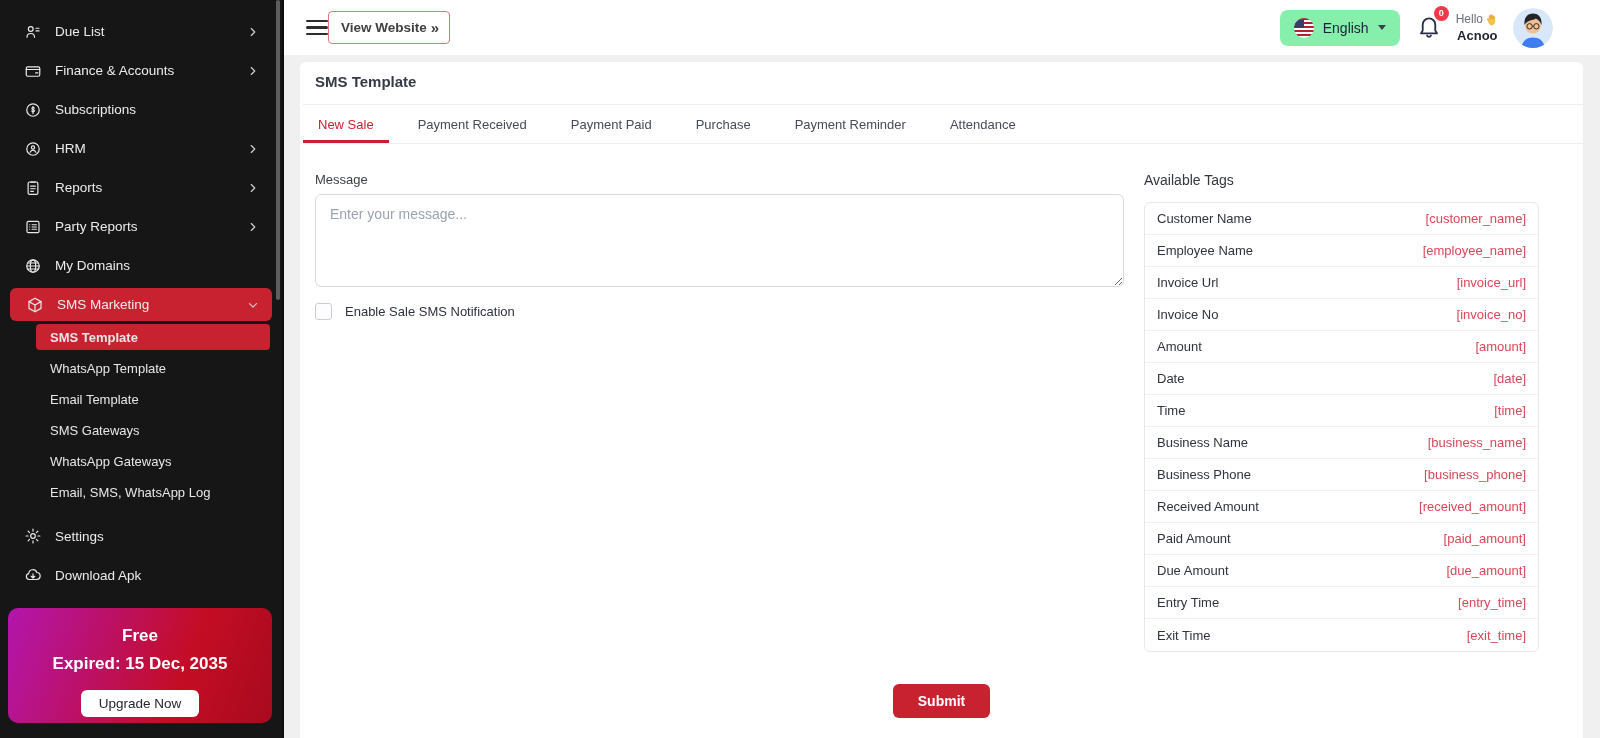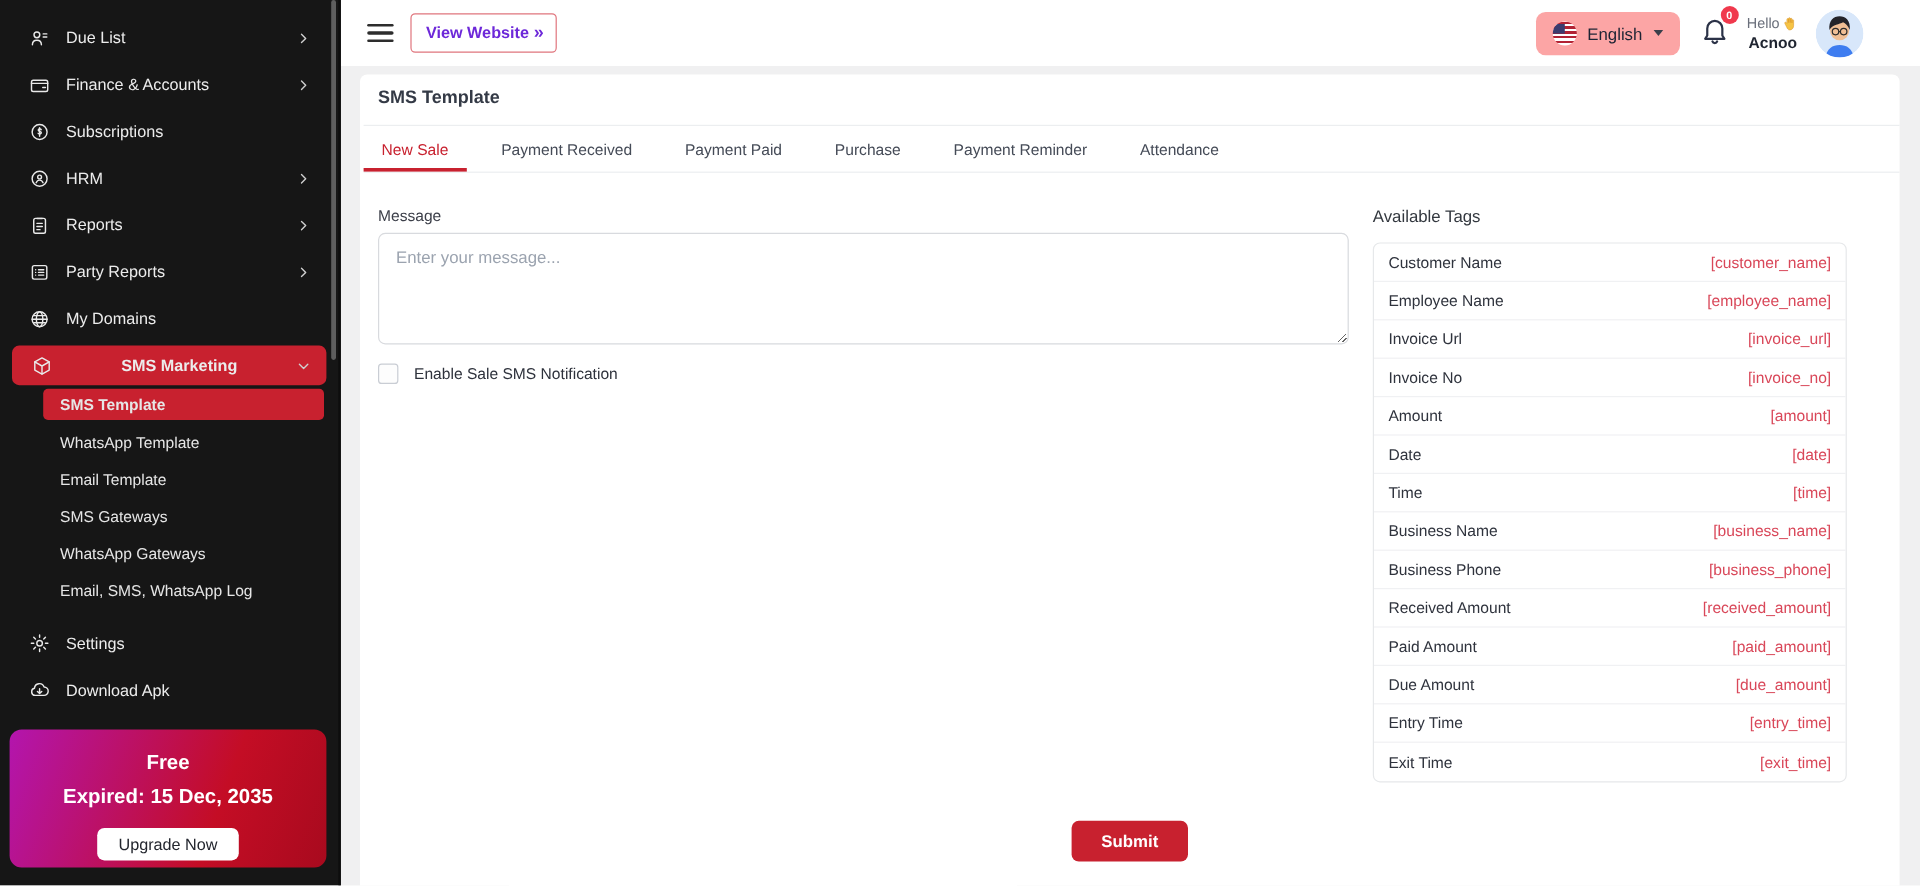--- a/index.html
+++ b/index.html
@@ -6,39 +6,39 @@
   html,body { width:1600px; height:738px; overflow:hidden; font-family:"Liberation Sans", sans-serif; }
   .app { position:relative; width:1600px; height:738px; background:#f0f0f1; }
 
   
   .sidebar { position:absolute; left:0; top:0; width:284px; height:738px; background:#161616; border-right:2px solid #0d0d0d; z-index:5; }
   .sidebar-scroll { position:absolute; right:2px; top:0; width:4px; height:300px; background:#9a9a9a; opacity:.55; border-radius:2px; }
   .nav { padding-top:12px; }
   .nav-item { display:flex; align-items:center; height:39px; padding:0 22px 0 24px; color:#ececec; font-size:13.5px; cursor:pointer; }
   .nav-item .ico { width:18px; height:18px; margin-right:13px; flex:0 0 18px; display:flex; align-items:center; }
   .nav-item .chev { margin-left:auto; display:flex; }
-  .nav-item.active { background:#c8212f; border-radius:6px; margin:3px 10px; height:33px; padding:0 12px 0 16px; font-weight:bold;gap:44px; }
+  .nav-item.active { background:#c8212f; border-radius:6px; margin:3px 10px; height:33px; padding:0 12px 0 16px; font-weight:normal; }
   .sub { list-style:none; }
   .sub-item { display:flex; align-items:center; height:31px; padding-left:50px; color:#e6e6e6; font-size:13px; cursor:pointer; }
   .sub-item.active { background:#c8212f; margin:2.5px 12px 2.5px 36px; height:26px; padding-left:14px; border-radius:4px; font-weight:bold; }
   .nav-gap { height:9px; }
   .plan-card { position:absolute; left:8px; top:608px; width:264px; height:115px; border-radius:10px;
     background:linear-gradient(110deg,#b315ae 0%, #c40d25 65%, #a80a1e 100%); text-align:center; color:#fff; }
   .plan-name { font-size:17px; font-weight:bold; margin-top:18px; }
   .plan-exp { font-size:17px; font-weight:bold; margin-top:8px; }
   .plan-btn { display:inline-block; margin-top:16px; background:#fff; color:#23262e; font-size:13.5px; padding:6px 18px; border-radius:6px; border:none; cursor:pointer; }
 
   
   .topbar { position:absolute; left:284px; top:0; right:0; height:55px; background:#fff; display:flex; align-items:center; z-index:4; }
   .hamburger { width:22px; margin-left:22px; cursor:pointer; }
   .hamburger span { display:block; height:2.5px; background:#2d2d2d; border-radius:2px; margin:4px 0; }
-  .view-website { margin-left:14px; border:1px solid #e0757d; color:#6d28d9; background:#fff; font-weight:bold; font-size:13.5px; padding:7px 12px; border-radius:4px; cursor:pointer; display:flex; align-items:center; gap:4px; }
+  .view-website { margin-left:0; border:1px solid #e0757d; color:#404040; background:#fff; font-weight:bold; font-size:13.5px; padding:7px 12px; border-radius:4px; cursor:pointer; display:flex; align-items:center; gap:4px; }
   .view-website .arrow { font-size:15px; letter-spacing:-2px; }
   .tb-right { margin-left:auto; display:flex; align-items:center; padding-right:47px; gap:14px; }
-  .lang-pill { display:flex; align-items:center; gap:9px; background:#fca5a5; border-radius:8px; height:36px; padding:0 14px; font-size:14px; color:#1c2333; cursor:pointer; }
+  .lang-pill { display:flex; align-items:center; gap:9px; background:#86efac; border-radius:8px; height:36px; padding:0 14px; font-size:14px; color:#1c2333; cursor:pointer; }
   .flag { width:20px; height:20px; border-radius:50%; overflow:hidden; position:relative;
     background:repeating-linear-gradient(#b22234 0 2px, #fff 2px 4px); }
   .flag .canton { position:absolute; left:0; top:2px; width:10px; height:8px; background:#3c3b6e; }
   .caret { width:0; height:0; border-left:4px solid transparent; border-right:4px solid transparent; border-top:5px solid #3a3f4a; }
   .bell-wrap { position:relative; cursor:pointer; margin-left:2px; }
   .badge { position:absolute; top:-6px; right:-7px; background:#f0394d; color:#fff; font-size:9px; font-weight:bold; width:15px; height:15px; border-radius:50%; display:flex; align-items:center; justify-content:center; }
   .greet { text-align:center; line-height:1.35; }
   .greet .hello { font-size:12px; color:#6a6f7b; display:flex; align-items:flex-end; gap:2px; justify-content:center; }
   .greet .uname { font-size:13px; font-weight:bold; color:#1f2430; }
   .avatar { width:40px; height:40px; border-radius:50%; overflow:hidden; cursor:pointer; }

